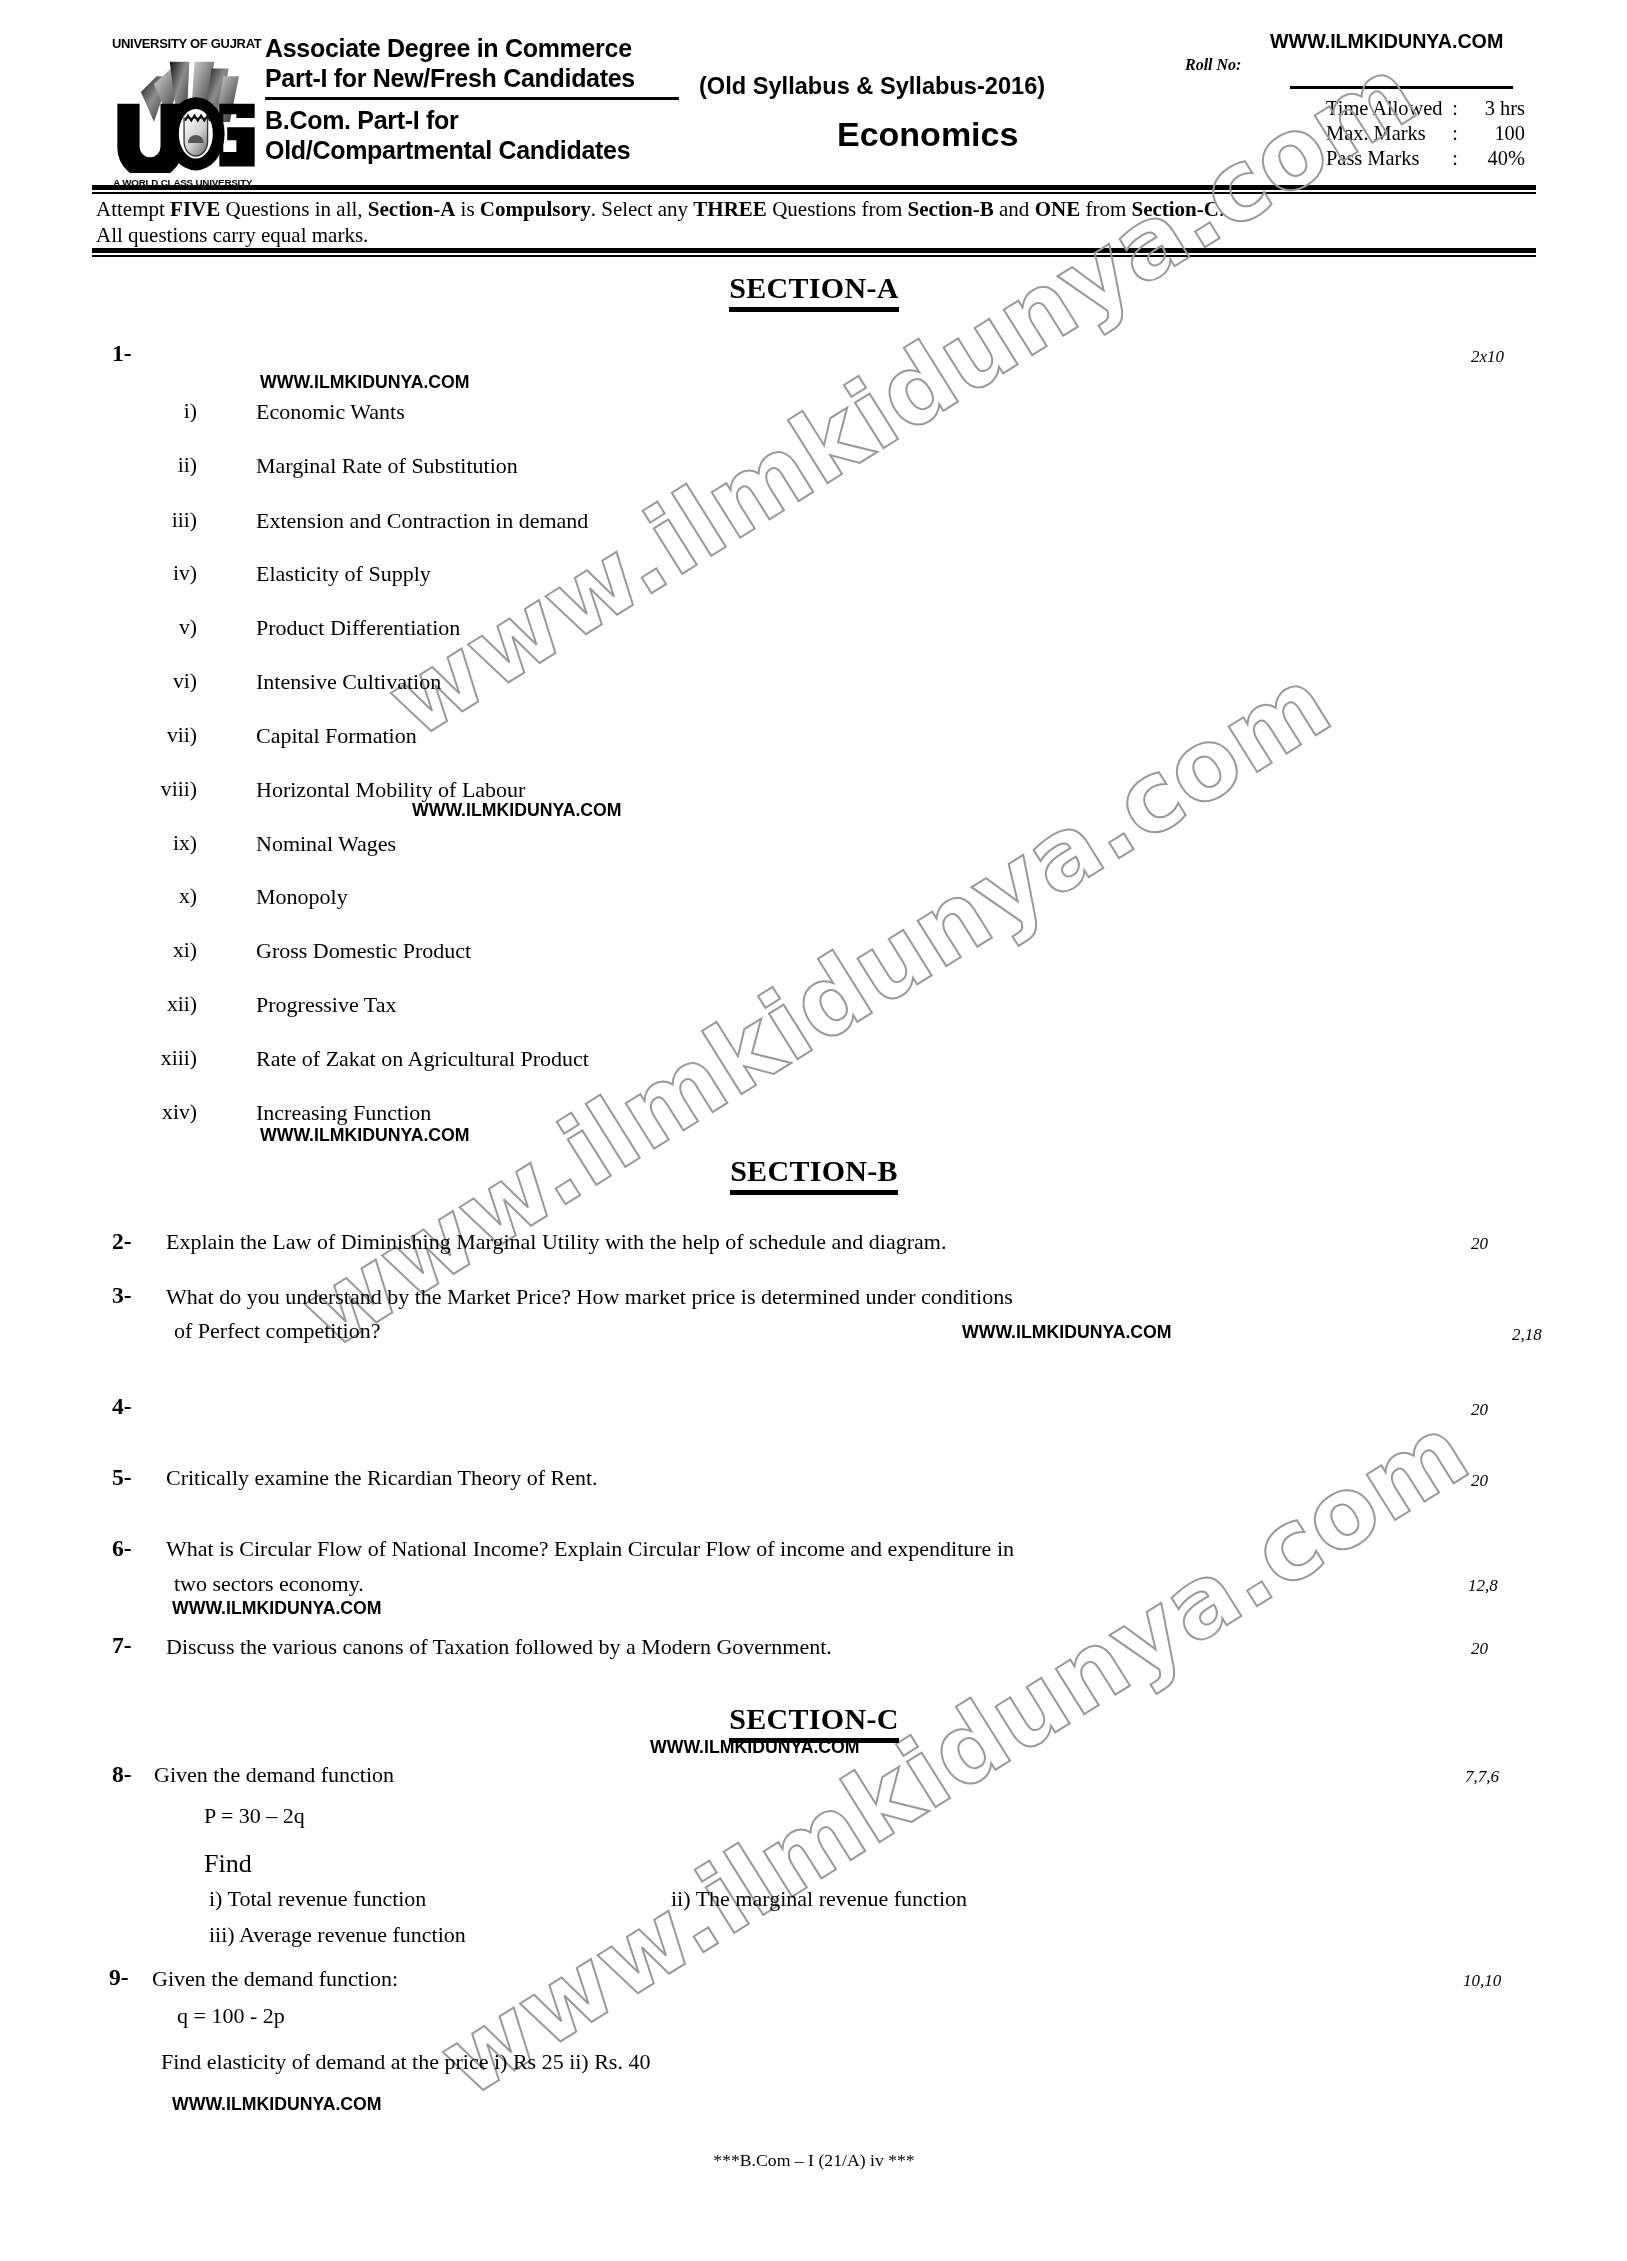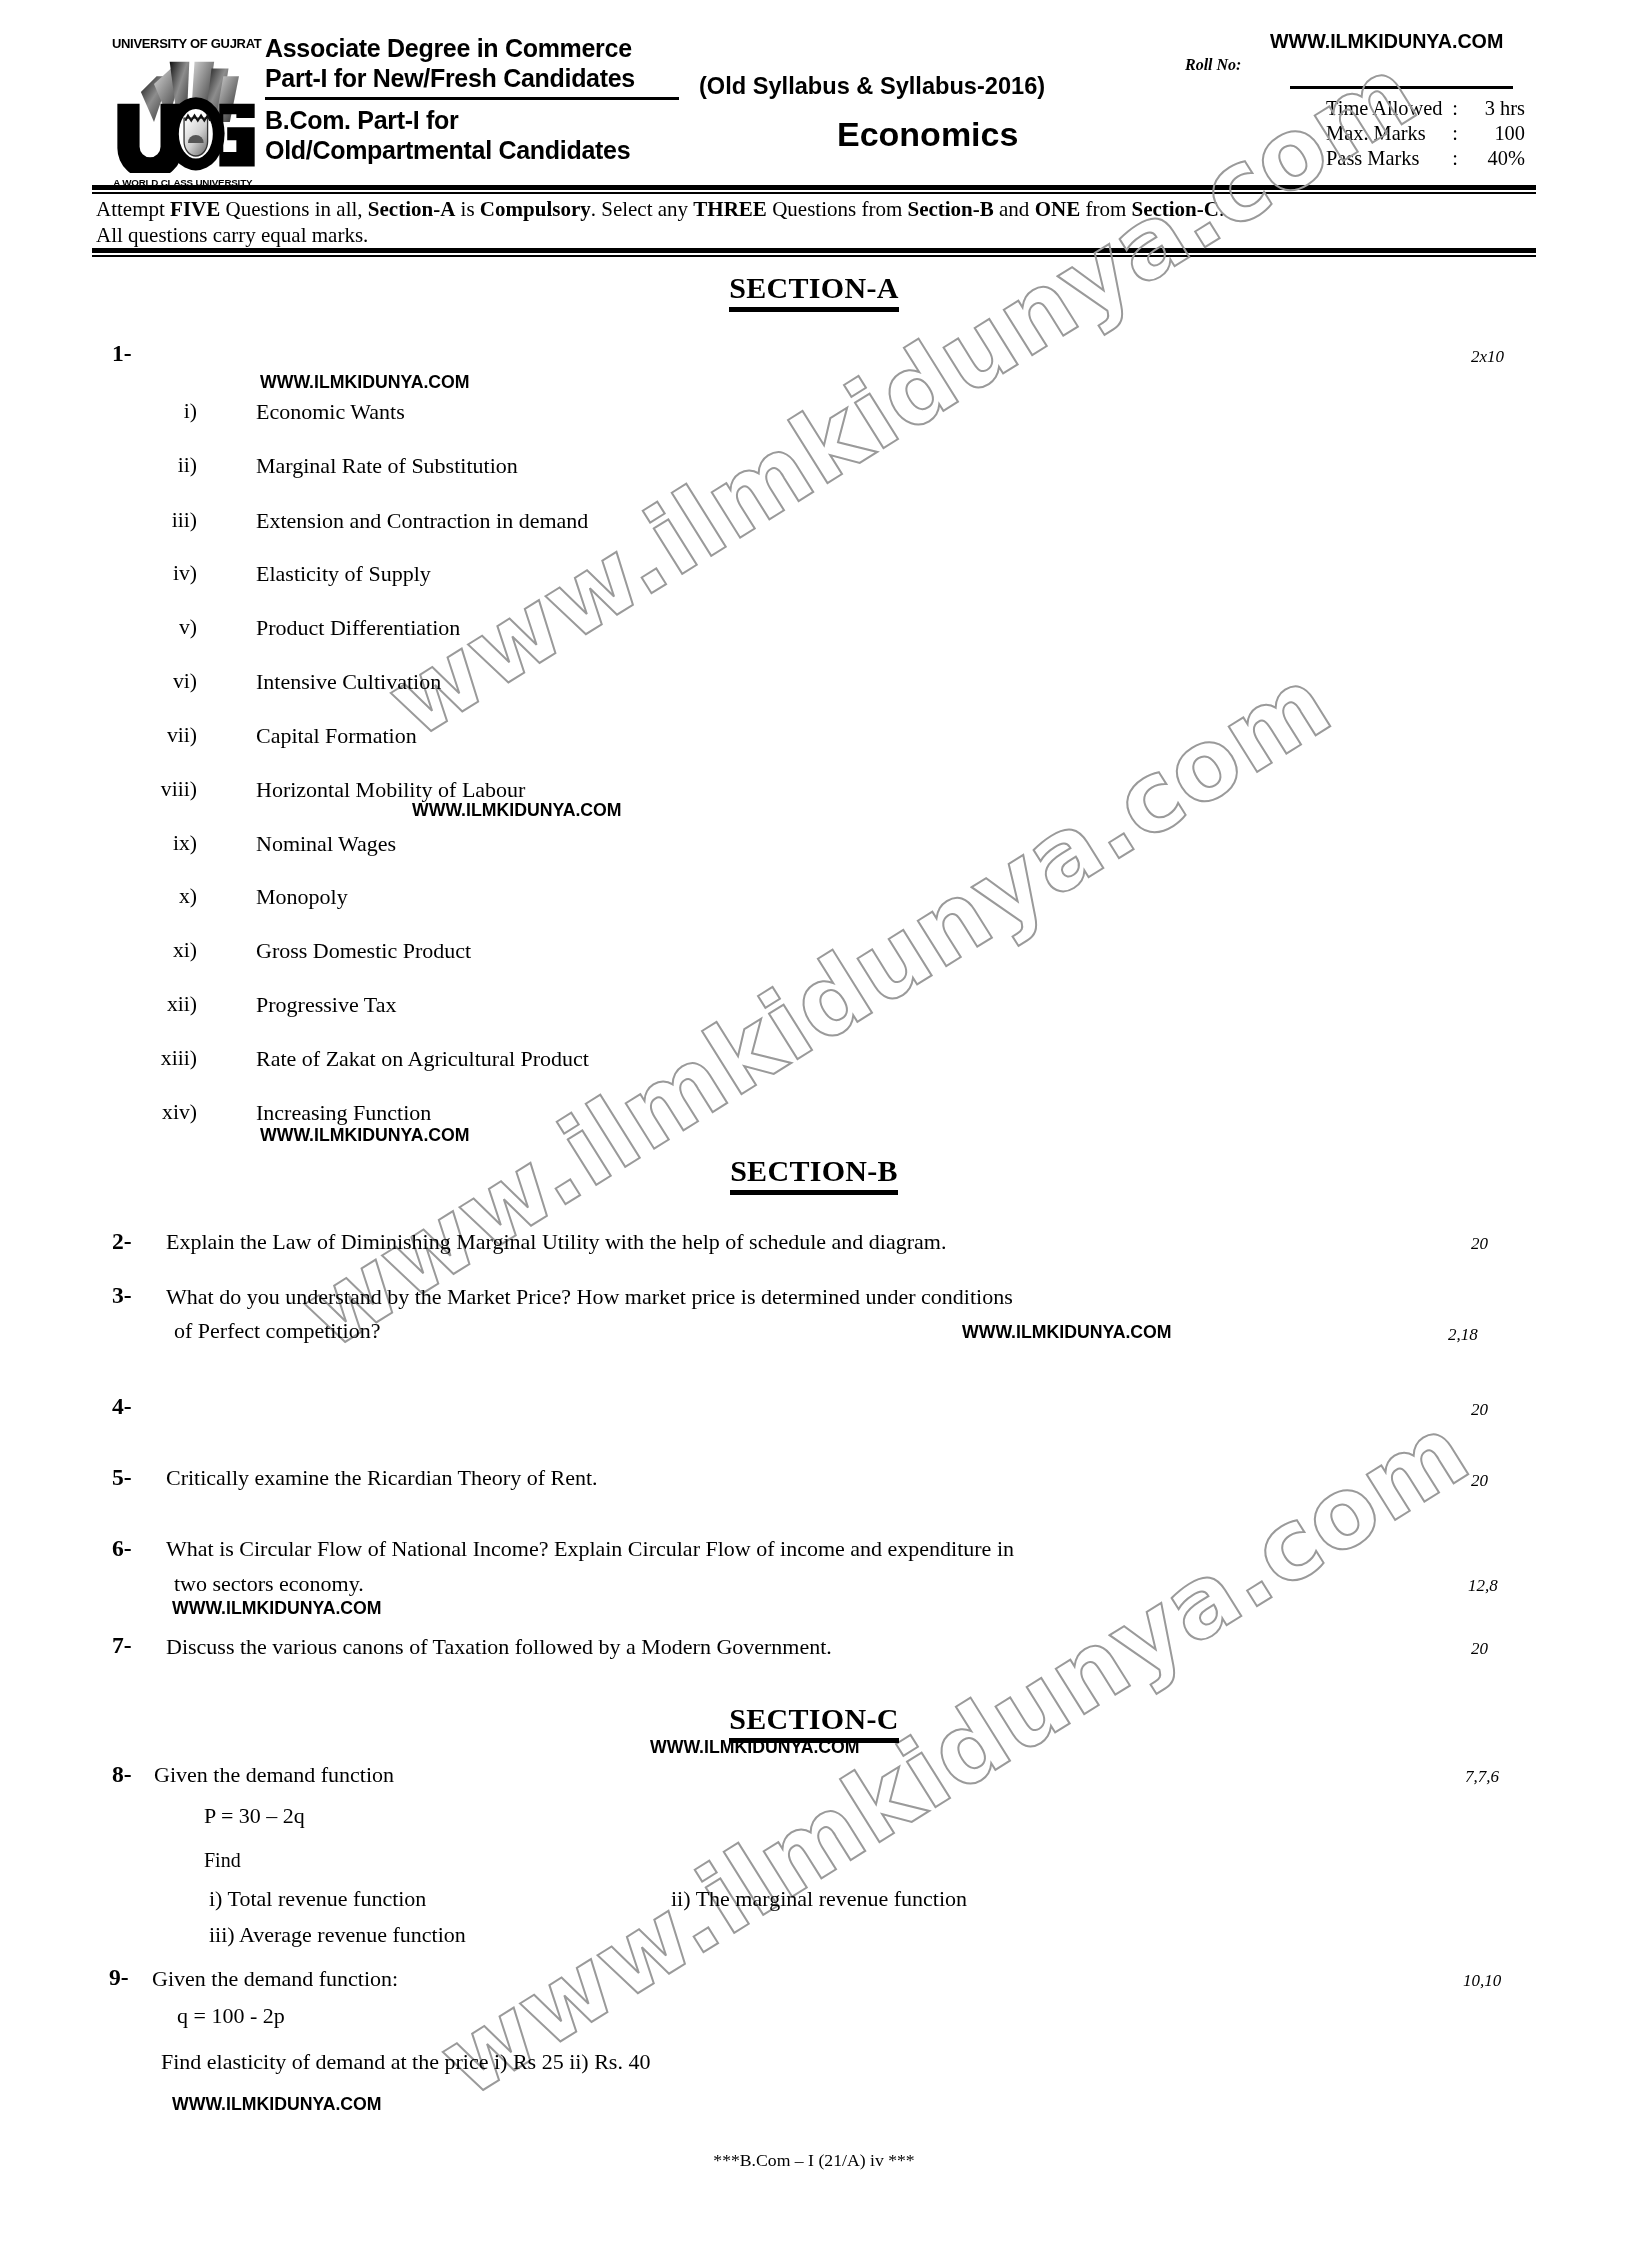--- a/index.html
+++ b/index.html
@@ -333,21 +333,21 @@
   <div class="section-head" style="top:1154px;"><span>SECTION-B</span></div>
 
   <div class="qnum" style="left:112px; top:1228px;">2-</div>
   <div class="qtext" style="left:166px; top:1229px; font-size:22px;">Explain the Law of Diminishing Marginal Utility with the help of schedule and diagram.</div>
   <div class="marks" style="left:1471px; top:1234px;">20</div>
 
   <div class="qnum" style="left:112px; top:1282px;">3-</div>
   <div class="qtext" style="left:166px; top:1284px; font-size:22px;">What do you understand by the Market Price? How market price is determined under conditions</div>
   <div class="qtext" style="left:174px; top:1318px; font-size:22px;">of Perfect competition?</div>
   <div class="site-inline" style="left:962px; top:1322px;">WWW.ILMKIDUNYA.COM</div>
-  <div class="marks" style="left:1448px; top:1325px;text-align:right;">2,18</div>
+  <div class="marks" style="left:1512px; top:1325px;text-align:right;">2,18</div>
 
   <div class="qnum" style="left:112px; top:1393px;">4-</div>
   <div class="marks" style="left:1471px; top:1400px;">20</div>
 
   <div class="qnum" style="left:112px; top:1464px;">5-</div>
   <div class="qtext" style="left:166px; top:1465px; font-size:22px;">Critically examine the Ricardian Theory of Rent.</div>
   <div class="marks" style="left:1471px; top:1471px;">20</div>
 
   <div class="qnum" style="left:112px; top:1535px;">6-</div>
   <div class="qtext" style="left:166px; top:1536px; font-size:22px;">What is Circular Flow of National Income? Explain Circular Flow of income and expenditure in</div>
@@ -359,21 +359,21 @@
   <div class="qtext" style="left:166px; top:1634px; font-size:22px;">Discuss the various canons of Taxation followed by a Modern Government.</div>
   <div class="marks" style="left:1471px; top:1639px;">20</div>
 
   <div class="section-head" style="top:1702px;"><span>SECTION-C</span></div>
   <div class="site-inline" style="left:650px; top:1737px;">WWW.ILMKIDUNYA.COM</div>
 
   <div class="qnum" style="left:112px; top:1761px;">8-</div>
   <div class="qtext" style="left:154px; top:1762px; font-size:22px;">Given the demand function</div>
   <div class="marks" style="left:1465px; top:1767px;">7,7,6</div>
   <div class="qtext" style="left:204px; top:1803px; font-size:22px;">P = 30 – 2q</div>
-  <div class="qtext" style="left:204px; top:1849px; font-size:20px;">Find</div>
+  <div class="qtext" style="left:204px; top:1849px; font-size:26px;">Find</div>
   <div class="qtext" style="left:209px; top:1886px; font-size:22px;">i) Total revenue function</div>
   <div class="qtext" style="left:671px; top:1886px; font-size:22px;">ii) The marginal revenue function</div>
   <div class="qtext" style="left:209px; top:1922px; font-size:22px;">iii) Average revenue function</div>
 
   <div class="qnum" style="left:109px; top:1964px;">9-</div>
   <div class="qtext" style="left:152px; top:1966px; font-size:22px;">Given the demand function:</div>
   <div class="marks" style="left:1463px; top:1971px;">10,10</div>
   <div class="qtext" style="left:177px; top:2003px; font-size:22px;">q = 100 - 2p</div>
   <div class="qtext" style="left:161px; top:2049px; font-size:22px;">Find elasticity of demand at the price  i) Rs 25       ii) Rs. 40</div>
   <div class="site-inline" style="left:172px; top:2094px;">WWW.ILMKIDUNYA.COM</div>

